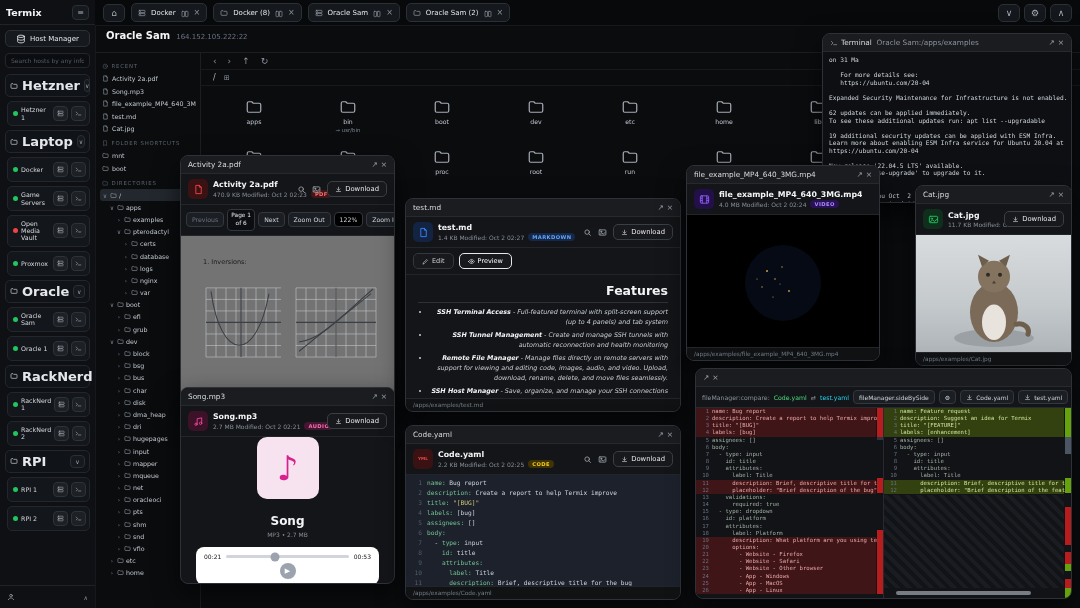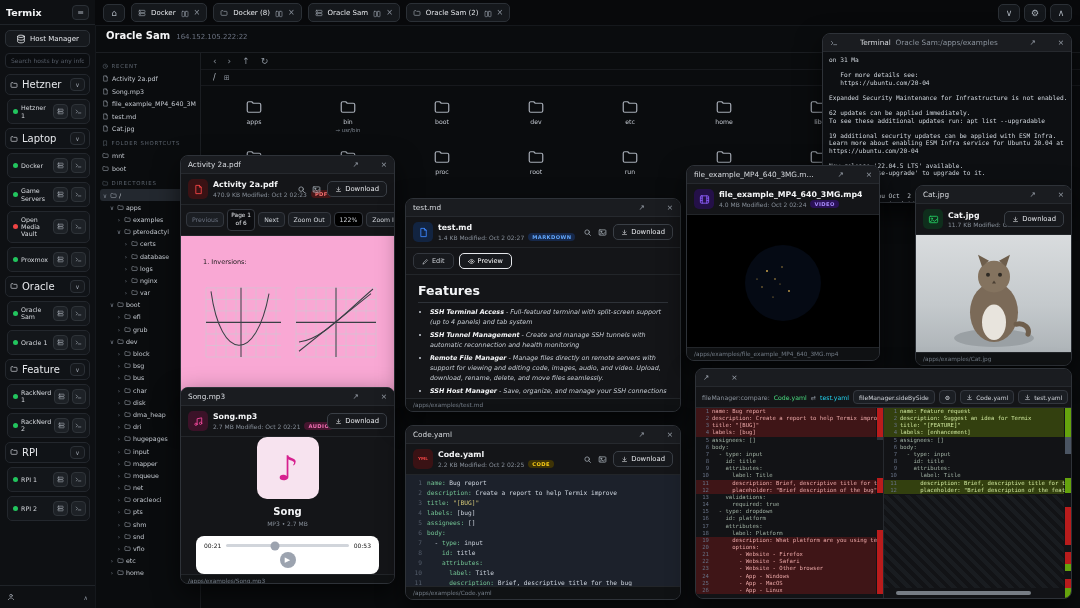--- a/index.html
+++ b/index.html
@@ -11,21 +11,21 @@
   
   .sidebar{position:absolute;left:0;top:0;width:95px;height:608px;background:#0e1013;border-right:1px solid #1f2328;display:flex;flex-direction:column;}
   .sb-head{height:24px;display:flex;align-items:center;padding:0 6px;border-bottom:1px solid #1f2328;}
   .sb-title{font-size:9.5px;font-weight:bold;color:#f3f4f6;flex:1;}
   .menu-btn{width:15px;height:13px;border:1px solid #2b3036;border-radius:4px;background:#16191d;color:#aab1ba;font-size:8px;display:flex;align-items:center;justify-content:center;}
   .hm-btn{margin:5px 5px 0 5px;height:15px;border:1px solid #2b3036;border-radius:5px;background:#16191d;display:flex;align-items:center;justify-content:center;gap:4px;font-size:7px;color:#e5e7eb;}
   .sb-search{margin:6px 5px 0 5px;height:13px;border:1px solid #23272d;border-radius:4px;background:#0b0d10;color:#9aa1ab;font-size:6px;padding:0 5px;font-family:inherit;}
   .sb-search::placeholder{color:#565d68;}
   .groups{flex:1;overflow:hidden;padding:6px 5px;display:flex;flex-direction:column;gap:4px;}
   .group-head{border:1px solid #23272d;border-radius:5px;background:#101317;display:flex;align-items:center;gap:4px;padding:3px 4px;}
-  .g-label{font-size:10px;font-weight:normal;color:#e5e7eb;flex:1;}
+  .g-label{font-size:13px;font-weight:bold;color:#e5e7eb;flex:1;}
   .chip{width:13px;height:11px;border:1px solid #2b3036;border-radius:4px;background:#16191d;color:#9aa1ab;font-size:6px;display:flex;align-items:center;justify-content:center;}
   .host{border:1px solid #23272d;border-radius:5px;background:#13161a;display:flex;align-items:center;gap:3px;padding:4px 3px 4px 5px;margin-left:2px;}
   .dot{width:5px;height:5px;border-radius:50%;flex:none;}
   .dot.on{background:#22c55e;} .dot.off{background:#ef4444;}
   .host-name{font-size:6.3px;color:#d7dadf;flex:1;line-height:1.15;}
   .hbtn{width:13px;height:13px;border:1px solid #2e3338;border-radius:4px;background:#1d2126;color:#aab1ba;display:flex;align-items:center;justify-content:center;}
   .hbtn .ic{width:7px;height:7px;}
   .sb-user{height:22px;border-top:1px solid #1f2328;display:flex;align-items:center;gap:4px;padding:0 7px;color:#aab1ba;}
   .sb-user-name{font-size:6.8px;flex:1;color:#c3c8cf;margin-top:40px;}
 
@@ -58,21 +58,21 @@
   .fm-nav{height:16px;display:flex;align-items:center;gap:11px;padding:0 12px;color:#8b939d;font-size:9px;border-bottom:1px solid #17191d;}
   .fm-crumb{height:15px;display:flex;align-items:center;gap:8px;padding:0 12px;color:#aab1ba;font-size:8px;border-bottom:1px solid #17191d;}
   .grid{display:grid;grid-template-columns:repeat(9,94px);grid-auto-rows:50px;padding:8px 0 0 6px;}
   .cell{display:flex;flex-direction:column;align-items:center;gap:2px;padding-top:4px;}
   .cell .ic{width:22px;height:18px;color:#a7adb6;stroke-width:1.6;}
   .cell-label{font-size:6.2px;color:#c2c7cf;}
   .cell-sub{font-size:5.4px;color:#7d8590;}
 
   
   .win{position:absolute;background:#141518;border:1px solid #2e3238;border-radius:8px;box-shadow:0 10px 26px rgba(0,0,0,.6);display:flex;flex-direction:column;overflow:hidden;box-sizing:border-box;}
-  .win-tb{height:17px;background:#1a1c20;border-bottom:1px solid #26292e;display:flex;align-items:center;gap:22px;padding:0 7px;flex:none;}
+  .win-tb{height:17px;background:#1a1c20;border-bottom:1px solid #26292e;display:flex;align-items:center;gap:3px;padding:0 7px;flex:none;}
   .win-title{font-size:7.3px;color:#d7dadf;flex:1;white-space:nowrap;overflow:hidden;text-overflow:ellipsis;}
   .wact{color:#9aa1ab;font-size:7.5px;line-height:1;}
   .info{display:flex;align-items:center;gap:5px;padding:5px 7px;border-bottom:1px solid #222529;flex:none;}
   .ftile{width:20px;height:20px;border-radius:5px;display:flex;align-items:center;justify-content:center;flex:none;}
   .ftile .ic{width:11px;height:11px;}
   .fcol{min-width:0;}
   .fname{font-size:7.8px;font-weight:bold;color:#f3f4f6;white-space:nowrap;overflow:hidden;text-overflow:ellipsis;}
   .fmeta{font-size:6px;color:#868e98;display:flex;gap:4px;align-items:center;white-space:nowrap;margin-top:1px;}
   .badge{font-size:5.2px;font-weight:bold;padding:1px 4px;border-radius:6px;letter-spacing:.4px;}
   .b-pdf{background:#451617;color:#f87171;} .b-audio{background:#46152f;color:#f472b6;}
@@ -85,41 +85,41 @@
   .dl{display:flex;align-items:center;gap:3px;background:#17191d;border:1px solid #3a3f46;border-radius:5px;color:#e5e7eb;font-size:6.8px;padding:3px 7px;white-space:nowrap;}
   .dl .ic{width:7px;height:7px;}
   .path-footer{margin-top:auto;padding:3px 7px;font-size:5.8px;color:#737c87;background:#101214;border-top:1px solid #222529;white-space:nowrap;overflow:hidden;flex:none;}
 
   
   .pdfbar{display:flex;gap:3px;padding:4px 5px;align-items:center;border-bottom:1px solid #222529;flex:none;overflow:hidden;}
   .pbtn{font-size:6.2px;color:#cfd3d9;background:#1b1e23;border:1px solid #33373e;border-radius:4px;padding:3px 5px;white-space:nowrap;flex:none;display:flex;gap:2px;align-items:center;}
   .pbtn.dark{background:#000;}
   .pbtn.dim{color:#6b7280;}
   .page-ind{background:#0c0d10;border:1px solid #33373e;border-radius:4px;color:#e5e7eb;font-size:5.8px;padding:2px 3px;width:20px;text-align:center;line-height:1.35;flex:none;}
-  .pdf-page{flex:1;background:#f9a8d4;overflow:hidden;position:relative;}
+  .pdf-page{flex:1;background:#737373;overflow:hidden;position:relative;}
   .pdf-heading{position:absolute;left:22px;top:22px;font-size:6.5px;color:#1a1a1a;}
 
   
   .audio-body{flex:1;display:flex;flex-direction:column;align-items:center;justify-content:center;gap:3px;}
   .song-tile{width:62px;height:62px;border-radius:10px;background:#f7e3ef;display:flex;align-items:center;justify-content:center;color:#d6218f;font-size:34px;line-height:1;}
-  .song-name{font-size:10px;font-weight:bold;color:#f3f4f6;margin-top:4px;}
+  .song-name{font-size:12px;font-weight:bold;color:#f3f4f6;margin-top:12px;}
   .song-sub{font-size:6px;color:#868e98;}
   .player{width:183px;height:38px;background:#fff;border-radius:8px;margin-top:6px;display:flex;flex-direction:column;justify-content:center;gap:3px;padding:4px 8px;box-sizing:border-box;}
   .p-row{display:flex;align-items:center;gap:5px;}
   .p-time{font-size:6px;color:#111;}
   .p-track{flex:1;height:3px;background:#d1d5db;border-radius:2px;position:relative;}
   .p-knob{position:absolute;left:40%;top:50%;transform:translate(-50%,-50%);width:9px;height:9px;border-radius:50%;background:#9ca3af;}
   .p-play{width:16px;height:16px;border-radius:50%;background:#9ca3af;color:#fff;font-size:7px;display:flex;align-items:center;justify-content:center;margin:0 auto;}
 
   
   .toggle-row{display:flex;gap:5px;padding:5px 7px;border-bottom:1px solid #222529;flex:none;text-align:right;}
   .tgl{display:flex;align-items:center;gap:3px;font-size:6.5px;color:#cfd3d9;background:#17191d;border:1px solid #33373e;border-radius:5px;padding:3px 8px;}
   .tgl.active{border-color:#e5e7eb;color:#fff;}
   .tgl .ic{width:7px;height:7px;}
-  .md-content{flex:1;padding:8px 12px;overflow:hidden;}
+  .md-content{flex:1;padding:8px 12px;overflow:hidden;text-align:right;}
   .md-h1{font-size:12.5px;font-weight:bold;color:#f3f4f6;border-bottom:1px solid #2e3238;padding-bottom:4px;margin-bottom:5px;}
   .md-content ul{margin:0;padding-left:12px;font-style:italic;}
   .md-content li{font-size:6.4px;color:#c7cdd4;line-height:1.5;margin-bottom:4px;}
   .md-lead{font-weight:bold;color:#f3f4f6;}
 
   
   .code-area{flex:1;background:#1c212b;overflow:hidden;font-size:6.2px;line-height:1.62;padding:3px 0;}
   .cl{display:flex;white-space:pre;}
   .ln{width:16px;flex:none;text-align:right;padding-right:5px;color:#545d6b;}
   .ck{color:#72c293;} .cs{color:#cfc376;} .cv{color:#ccd3dd;}
@@ -365,21 +365,21 @@
           <span class="hbtn">
             <svg class="ic" style="width: 7px; height: 7px;">
               <use href="#i-term"></use>
             </svg>
           </span>
         </div>
         <div class="group-head">
           <svg class="ic" style="width: 8px; height: 8px;">
             <use href="#i-folder"></use>
           </svg>
-          <span class="g-label">Feature</span>
+          <span class="g-label">RackNerd</span>
           <span class="chip">∨</span>
         </div>
         <div class="host">
           <span class="dot on"></span>
           <span class="host-name">RackNerd 1</span>
           <span class="hbtn">
             <svg class="ic" style="width: 7px; height: 7px;">
               <use href="#i-server"></use>
             </svg>
           </span>

